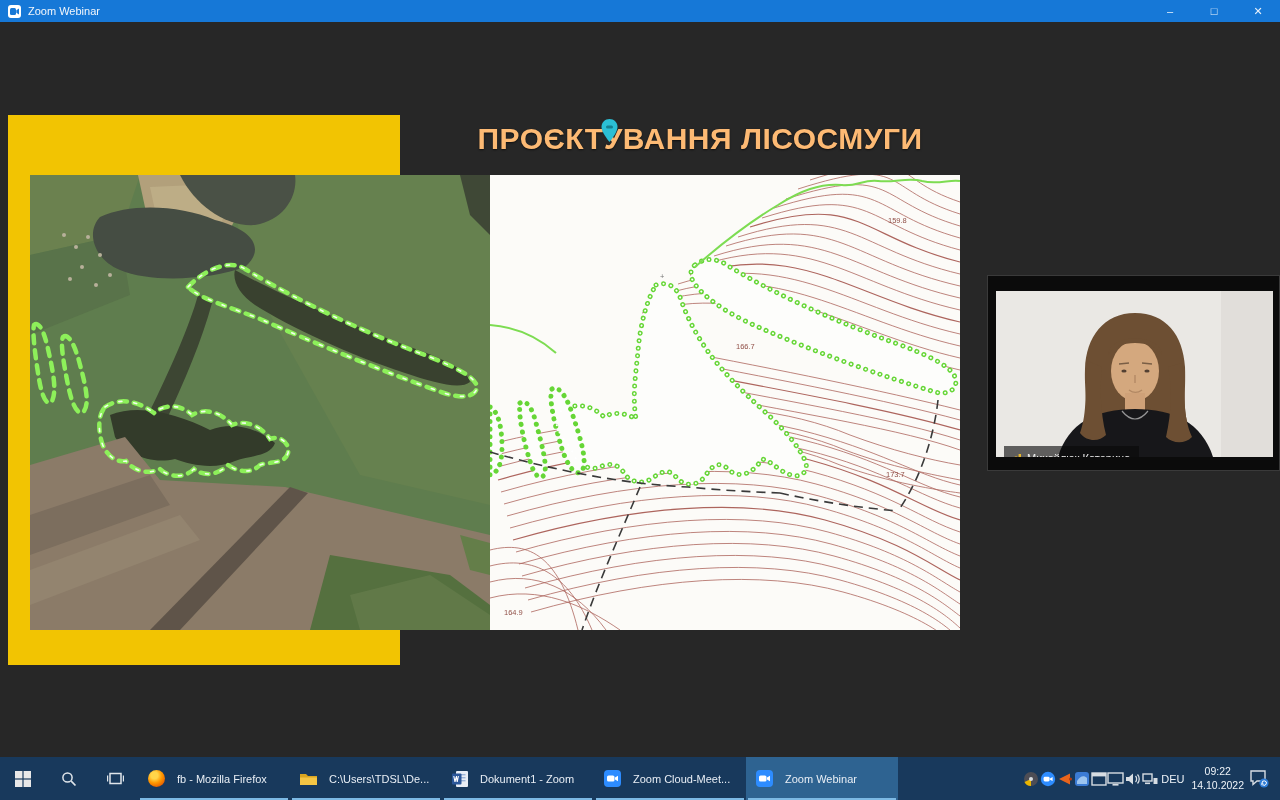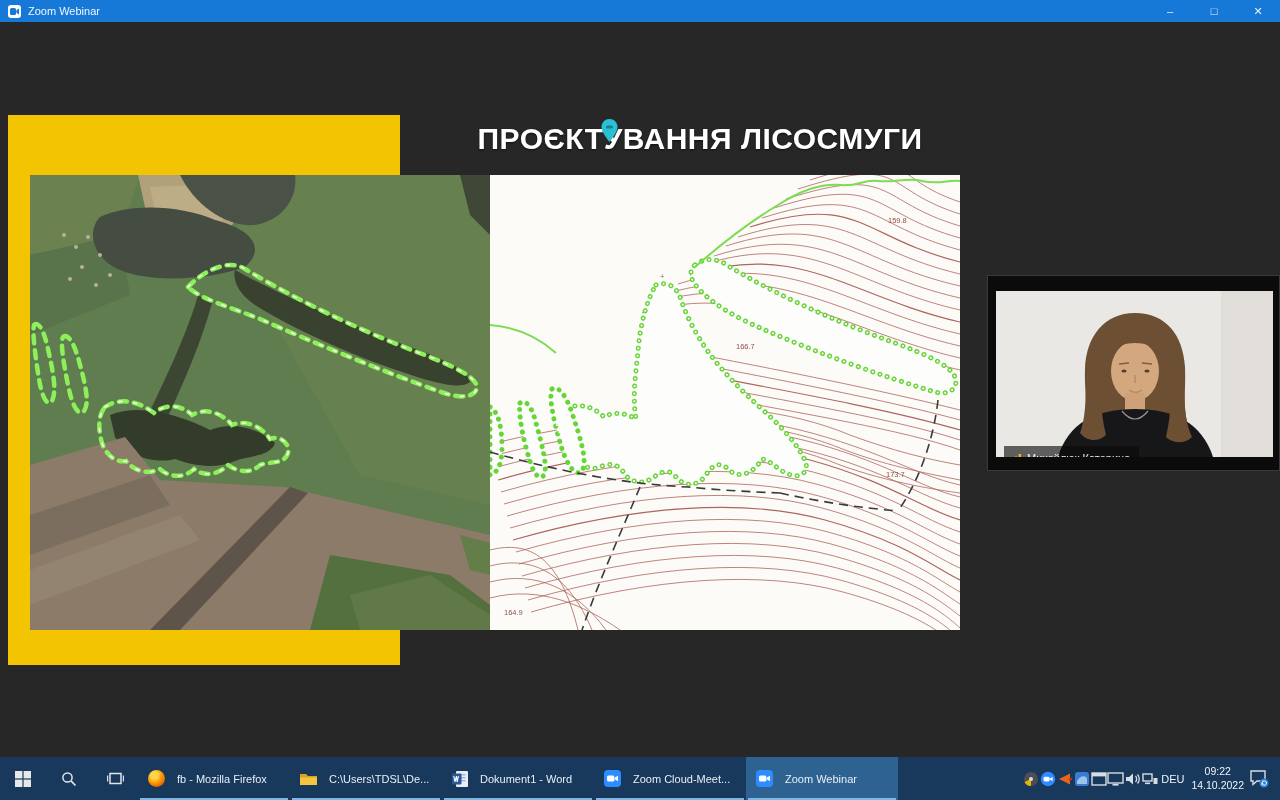--- a/index.html
+++ b/index.html
@@ -14,21 +14,21 @@
   .tb-appicon svg{display:block;}
   .tb-title{font-size:11px;margin-left:7px;color:#f2f6fb;}
   .tb-controls{margin-left:auto;display:flex;height:100%;}
   .tb-btn{width:44px;height:100%;display:flex;align-items:center;justify-content:center;
     font-size:11px;color:#eaf2fb;}
 
   
   .share{position:absolute;left:0;top:22px;width:1280px;height:735px;background:#272727;}
   .yellow-band{position:absolute;left:8px;top:93px;width:392px;height:550px;background:#f2c402;}
   .slide-title{position:absolute;left:410px;top:100px;width:580px;text-align:center;
-    font-size:30px;font-weight:bold;color:#ffffff;letter-spacing:.5px;
+    font-size:30px;font-weight:bold;color:#fdba74;letter-spacing:.5px;
     text-shadow:0 1px 2px rgba(0,0,0,.6);white-space:nowrap;}
   .pin{position:absolute;left:601px;top:97px;}
   .sat-img{position:absolute;left:30px;top:153px;width:460px;height:455px;}
   .map-img{position:absolute;left:490px;top:153px;width:470px;height:455px;background:#fcfbf8;}
   svg{display:block;}
 
   
   .video-thumb{position:absolute;left:987px;top:275px;width:293px;height:196px;
     background:#0b0b0b;border:1px solid #3a3a3a;box-sizing:border-box;}
   .video-inner{position:absolute;left:8px;top:15px;width:277px;height:166px;overflow:hidden;}
@@ -275,21 +275,21 @@
 
     <div class="app-btn">
       <svg width="16" height="16" viewBox="0 0 16 16">
         <rect x="4" y="0" width="12" height="16" rx="1" fill="#e9eef6"></rect>
         <rect x="6.5" y="3" width="7" height="1.4" fill="#9db4d8"></rect>
           <rect x="6.5" y="6" width="7" height="1.4" fill="#9db4d8"></rect>
         <rect x="6.5" y="9" width="7" height="1.4" fill="#9db4d8"></rect>
         <rect x="0" y="2.5" width="9.5" height="11" rx="1" fill="#2b579a"></rect>
         <path d="M1.8,5 L3,11 L4.4,5 L5.2,11 L6.4,5" stroke="#fff" stroke-width="1.1" fill="none"></path>
       </svg>
-      <span class="lbl">Dokument1 - Word</span>
+      <span class="lbl">Dokument1 - Zoom</span>
       <span class="uline"></span>
     </div>
 
     <div class="app-btn">
       <svg width="17" height="17" viewBox="0 0 17 17">
         <rect width="17" height="17" rx="4" fill="#2d8cff"></rect>
         <rect x="3" y="5.5" width="7.5" height="6" rx="1.6" fill="#fff"></rect>
         <path d="M11,7.5 L14,5.8 V11.2 L11,9.5 Z" fill="#fff"></path>
       </svg>
       <span class="lbl">Zoom Cloud-Meet...</span>

